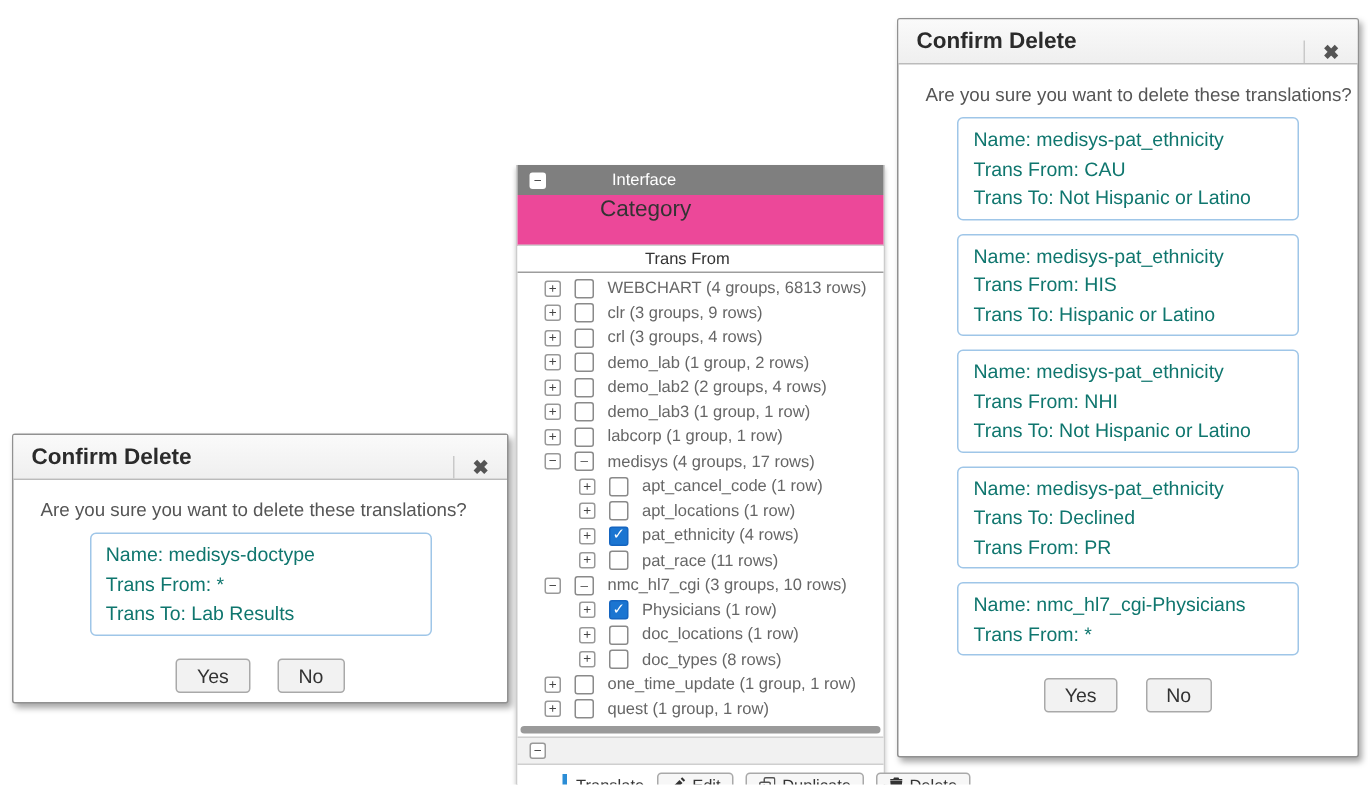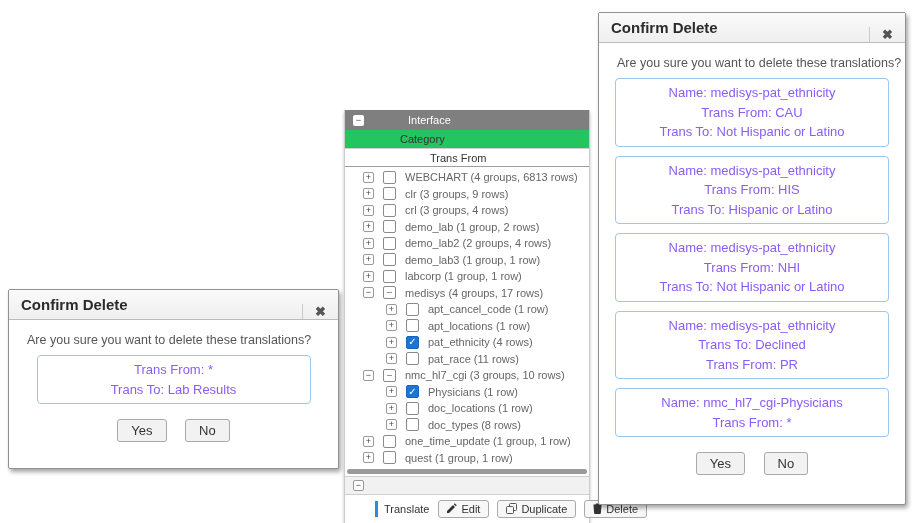--- a/index.html
+++ b/index.html
@@ -13,42 +13,42 @@
   .dialog-titlebar { height:30px; display:flex; align-items:flex-end;
     background:linear-gradient(#fafafa,#efefef); border-bottom:1px solid #bbb; }
   .dialog-title { flex:1; font-size:15px; font-weight:bold; color:#2b2b2b;
     line-height:29px; padding-left:12px; }
   .dialog-close { width:36px; border-left:1px solid #c9c9c9; display:flex;
     align-items:center; justify-content:center; font-size:13px; font-weight:bold;
     color:#555; cursor:pointer; }
   .dialog-body { padding:10px 14px 10px 14px; }
   .dialog-message { font-size:12.5px; color:#555; margin:3px 0 8px 4px; white-space:nowrap; }
   .item-box { border:1px solid #9fc6e8; border-radius:4px; padding:4px 10px;
-    margin:0 auto 9px auto; width:274px; font-size:13px; color:#8b5cf6; line-height:1.5;text-align:center; }
+    margin:0 auto 9px auto; width:228px; font-size:13px; color:#0f766e; line-height:1.5; }
   .item-box div { white-space:nowrap; }
   .dialog-buttons { text-align:center; padding:6px 0 4px 0; }
   .btn { display:inline-block; font-size:13px; color:#333; background:#f2f2f2;
     border:1px solid #a9a9a9; border-radius:3px; padding:3px 13px; margin:0 7px;
     cursor:pointer; font-family:inherit; }
 
   #dialog-left  { left:8px;  top:289px; width:331px; height:180px; }
   #dialog-right { left:598px; top:12px; width:308px; height:493px; }
 
   
   #tree-panel { position:absolute; left:344px; top:110px; width:246px;
     background:#fff; border-left:1px solid #ccc; border-right:1px solid #ccc;
     box-shadow:0 2px 3px rgba(0,0,0,0.25); }
   .tree-header { height:20px; background:#7f7f7f; display:flex; align-items:center;
     padding-left:8px; }
   .hdr-collapse { width:11px; height:11px; background:#fff; border-radius:2px;
     display:flex; align-items:center; justify-content:center; font-size:9px;
     line-height:1; color:#444; cursor:pointer; }
   .tree-header-label { color:#fff; font-size:11px; margin-left:44px; }
-  .cat-row { height:19px; background:#22c55e; border-bottom:1px solid #cfcfcf;
-    font-size:11px; color:#333; line-height:19px; padding-left:55px; }
+  .cat-row { height:34px; background:#ec4899; border-bottom:1px solid #cfcfcf;
+    font-size:15px; color:#333; line-height:19px; padding-left:55px; }
   .tf-row { height:18px; background:#fff; border-bottom:1px solid #9d9d9d;
     font-size:11px; color:#333; line-height:18px; padding-left:85px; }
 
   .tree-rows { padding-top:2px; }
   .tree-row { display:flex; align-items:center; height:16.5px; gap:9px; }
   .expander { width:11px; height:11px; border:1px solid #999; border-radius:2px;
     background:#fff; display:inline-flex; align-items:center; justify-content:center;
     font-size:9px; line-height:1; color:#444; flex:none; cursor:pointer; }
   .cb { width:13px; height:13px; border:1px solid #8a8a8a; border-radius:2px;
     background:#fff; display:inline-flex; align-items:center; justify-content:center;
@@ -77,20 +77,21 @@
 
   <div class="dialog" id="dialog-left">
     <div class="dialog-titlebar">
       <div class="dialog-title">Confirm Delete</div>
       <div class="dialog-close">✖</div>
     </div>
     <div class="dialog-body">
       <div class="dialog-message">Are you sure you want to delete these translations?</div>
       <div>
           <div class="item-box">
+            <div>Name: medisys-doctype</div>
             <div>Trans From: *</div>
             <div>Trans To: Lab Results</div>
           </div>
         </div>
       <div class="dialog-buttons">
         <button class="btn">Yes</button>
         <button class="btn">No</button>
       </div>
     </div>
   </div>

